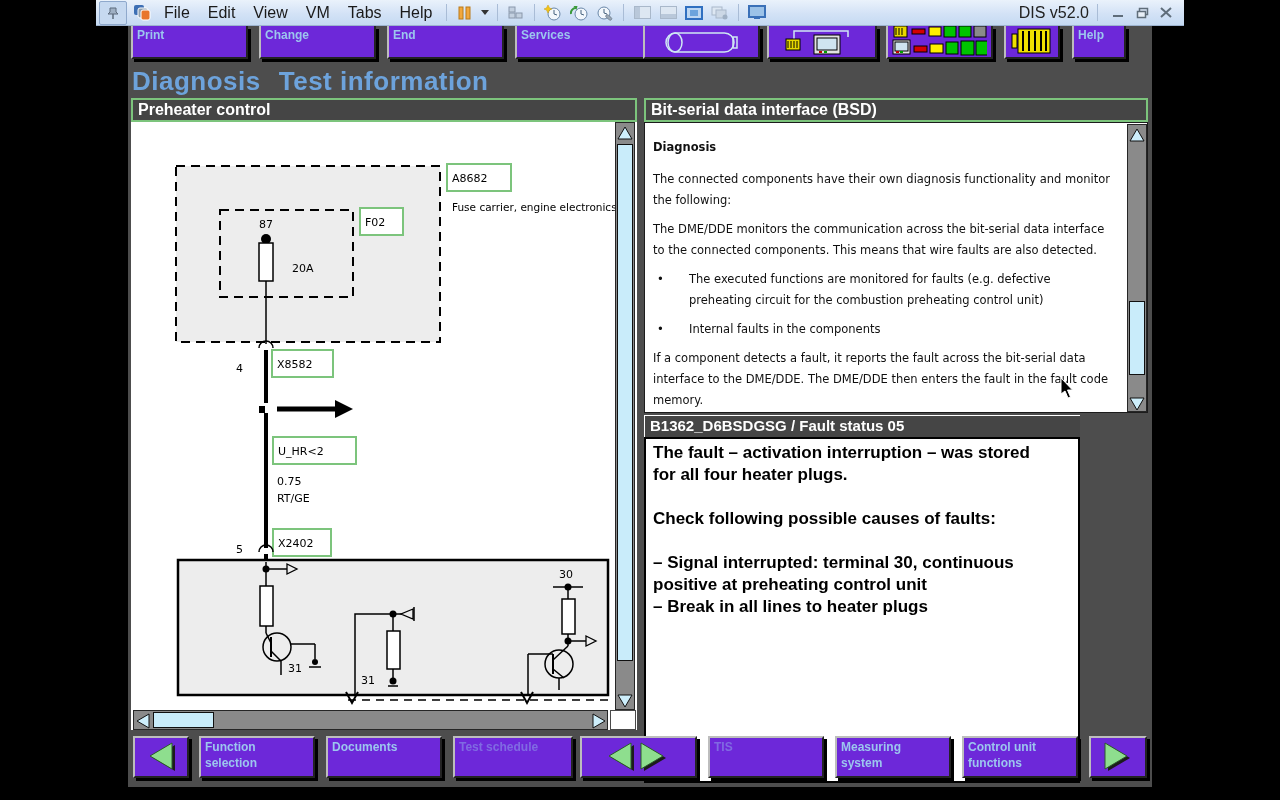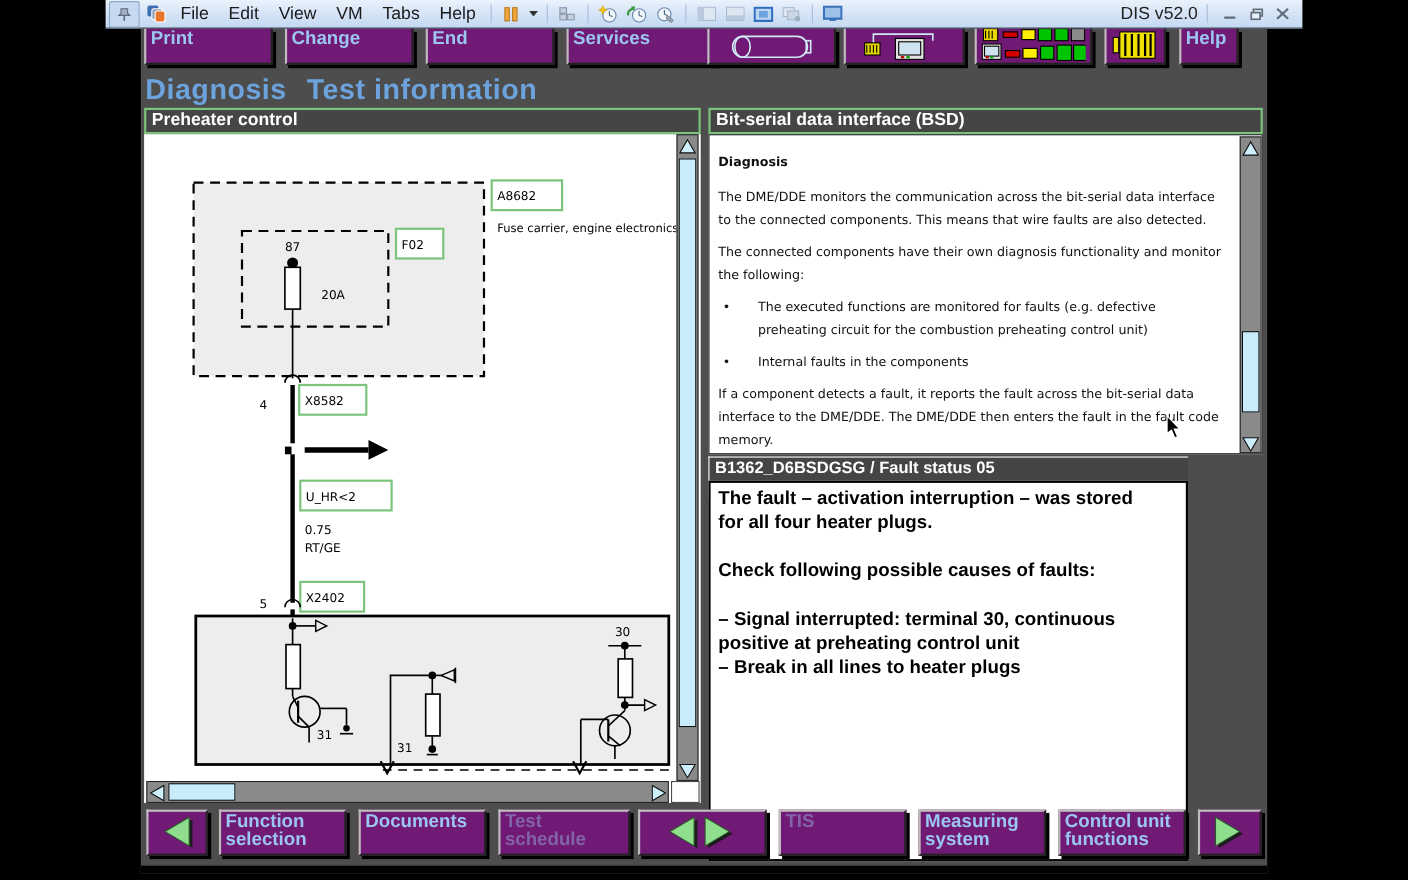--- a/index.html
+++ b/index.html
@@ -20,24 +20,24 @@
   .tb-title{margin-left:auto;color:#222;}
   .win-btn{width:24px;height:18px;display:flex;align-items:center;justify-content:center;flex:none;}
   .pin-btn{width:26px;height:22px;background:#c6d9f0;border:1px solid #8fa9cc;border-radius:2px;
     display:flex;align-items:center;justify-content:center;margin:0 2px 0 3px;flex:none;}
   
   .guest{
     position:absolute;left:128px;top:26px;width:1024px;height:768px;
     background:#4d4d4d;overflow:hidden;
   }
   .btn3d{
-    position:absolute;background:#701a75;
+    position:absolute;background:#6d28d9;
     border:2px solid;border-color:#bdbdbd #232323 #232323 #bdbdbd;
     box-shadow:3px 3px 0 #000;
-    color:#9cc6ee;font-weight:bold;font-size:17px;line-height:16px;
+    color:#9cc6ee;font-weight:bold;font-size:12px;line-height:16px;
     padding:1px 4px;box-sizing:border-box;cursor:default;
   }
   .toprow{border-top:none;height:33px;top:0;}
   .btn3d.disabled{color:rgba(156,198,238,0.42);}
   .icon-btn{display:flex;align-items:center;justify-content:center;}
   .page-title{
     position:absolute;left:4px;top:40px;display:flex;gap:18px;
     color:#6da3dc;font-size:26px;font-weight:bold;letter-spacing:0.5px;
   }
   .hdr{
@@ -394,22 +394,22 @@
           </svg>
       </span>
     </div>
     <div class="corner" style="left:479px;top:588px;width:26px;height:20px;"></div>
   </div>
 
   <div class="hdr" style="left:516px;top:72px;width:504px;height:24px;">Bit-serial data interface (BSD)</div>
   <div class="panelbody infopanel" style="left:516px;top:96px;width:504px;height:291px;overflow:hidden;">
     <div class="infotext">
       <div class="ihdr">Diagnosis</div>
+      <p>The connected components have their own diagnosis functionality and monitor the following:</p>
       <p>The DME/DDE monitors the communication across the bit-serial data interface to the connected components. This means that wire faults are also detected.</p>
-      <p>The connected components have their own diagnosis functionality and monitor the following:</p>
       <div class="bullet-row">
         <span class="bg">•</span>
         <span>The executed functions are monitored for faults (e.g. defective preheating circuit for the combustion preheating control unit)</span>
       </div>
       <div class="bullet-row">
         <span class="bg">•</span>
         <span>Internal faults in the components</span>
       </div>
       <p>If a component detects a fault, it reports the fault across the bit-serial data interface to the DME/DDE. The DME/DDE then enters the fault in the fault code memory.</p>
     </div>

